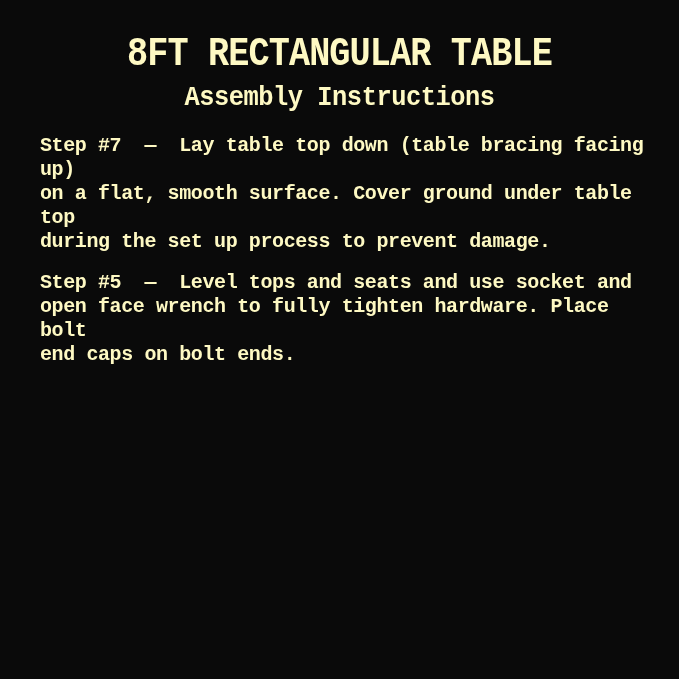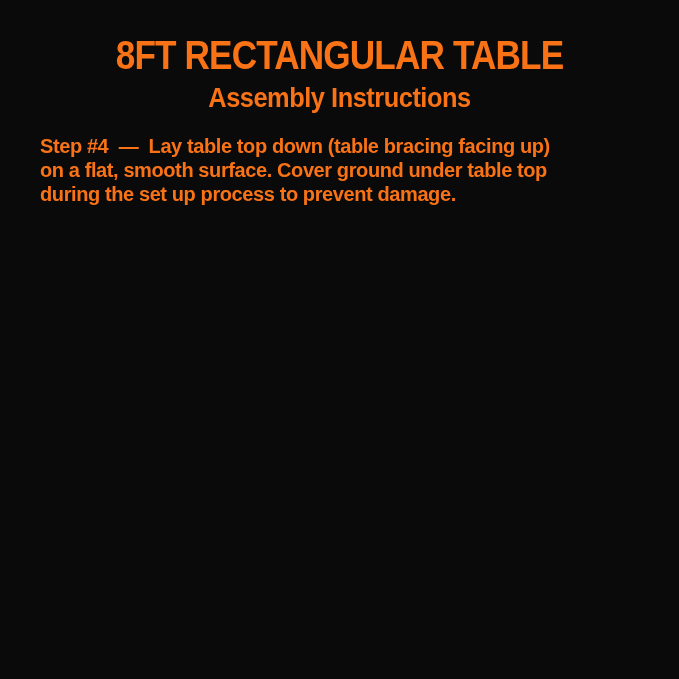--- a/index.html
+++ b/index.html
@@ -50,22 +50,25 @@
     line-height: 24px;
     font-weight: bold;
     letter-spacing: -0.4px;
     white-space: pre-wrap;
     margin: 0 0 17px 0;
   }
 </style>
 </head>
 <body style="background: rgb(10, 10, 10);">
 
-<div class="poster" style="color: #f97316;">
+<div class="poster" style="color: #fef9c3; font-family: Liberation Mono, monospace;">
   <div class="title">8FT RECTANGULAR TABLE</div>
   <div class="subtitle">Assembly Instructions</div>
 
   <div class="steps">
-    <p class="step">Step #4  —  Lay table top down (table bracing facing up)
+    <p class="step">Step #7  —  Lay table top down (table bracing facing up)
 on a flat, smooth surface. Cover ground under table top
 during the set up process to prevent damage.</p>
+    <p class="step">Step #5  —  Level tops and seats and use socket and
+open face wrench to fully tighten hardware. Place bolt
+end caps on bolt ends.</p>
   </div>
 </div>
 
 </body></html>

